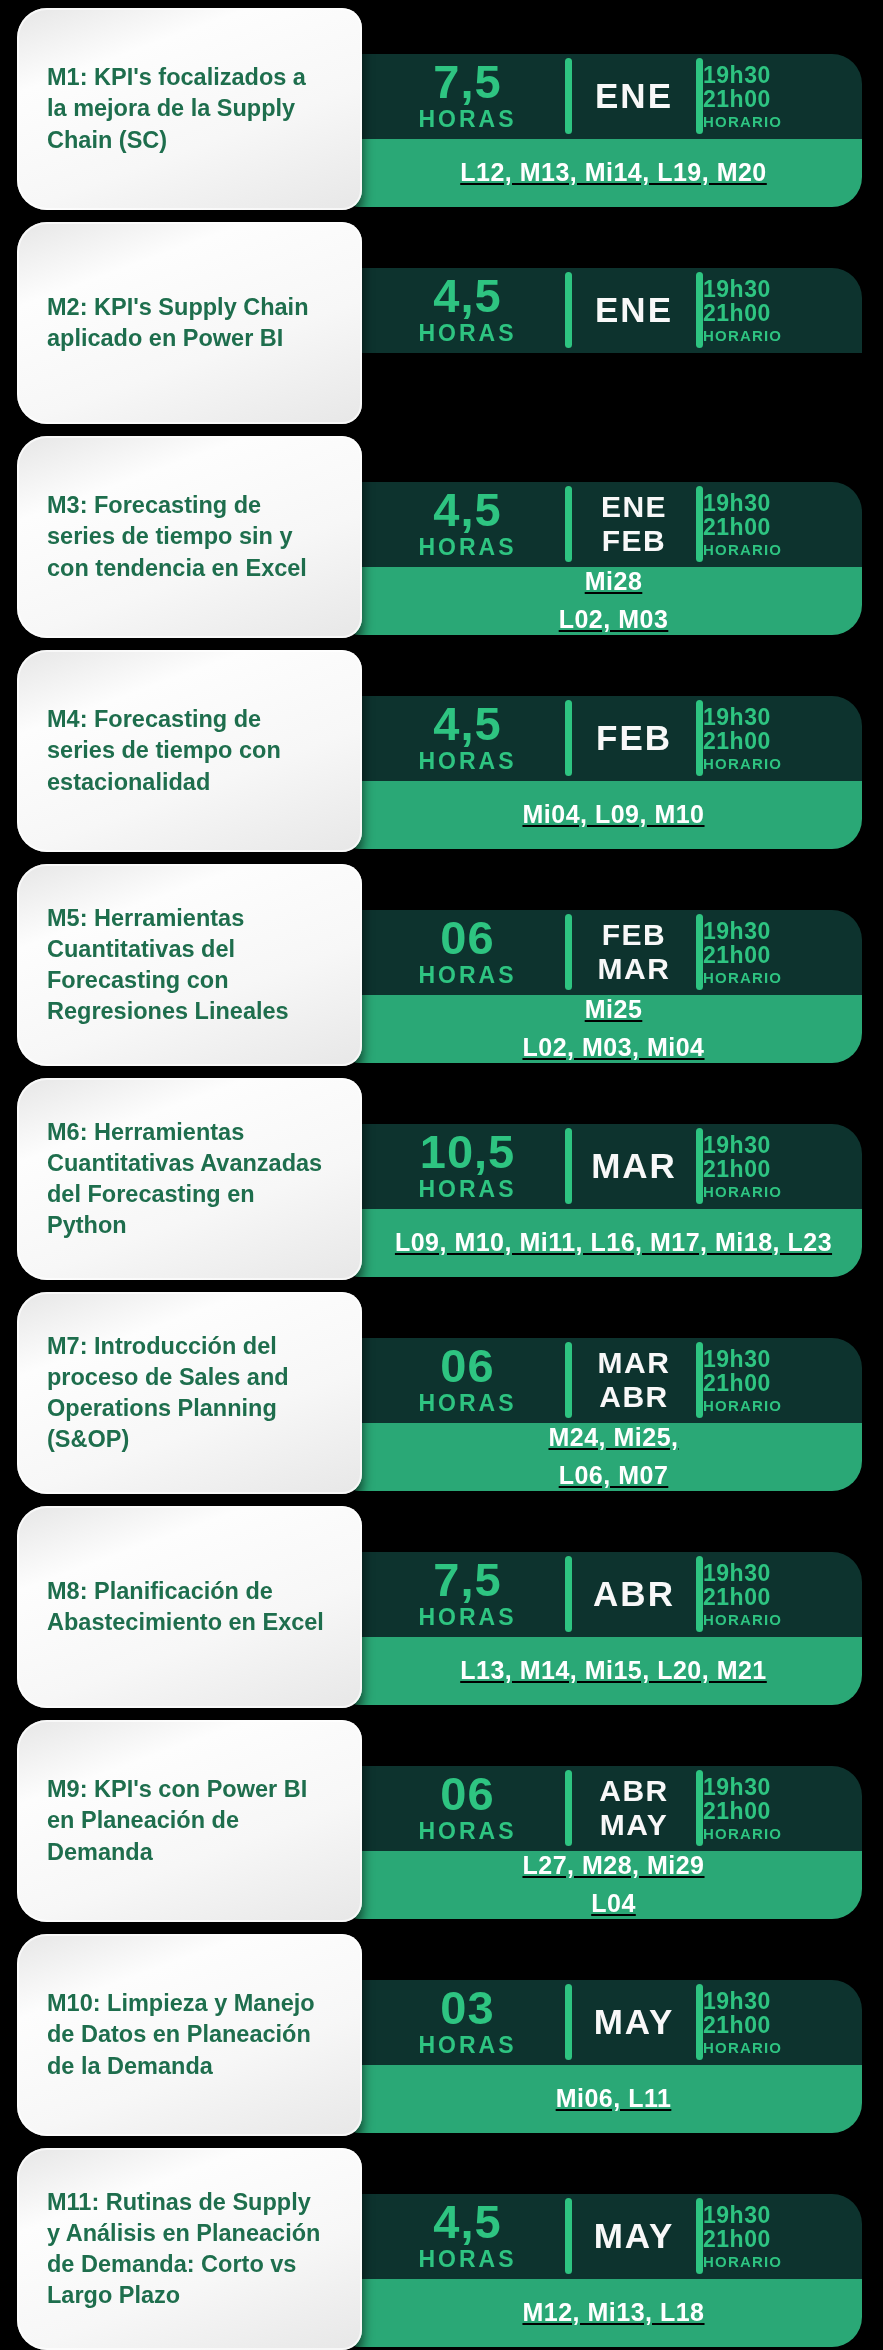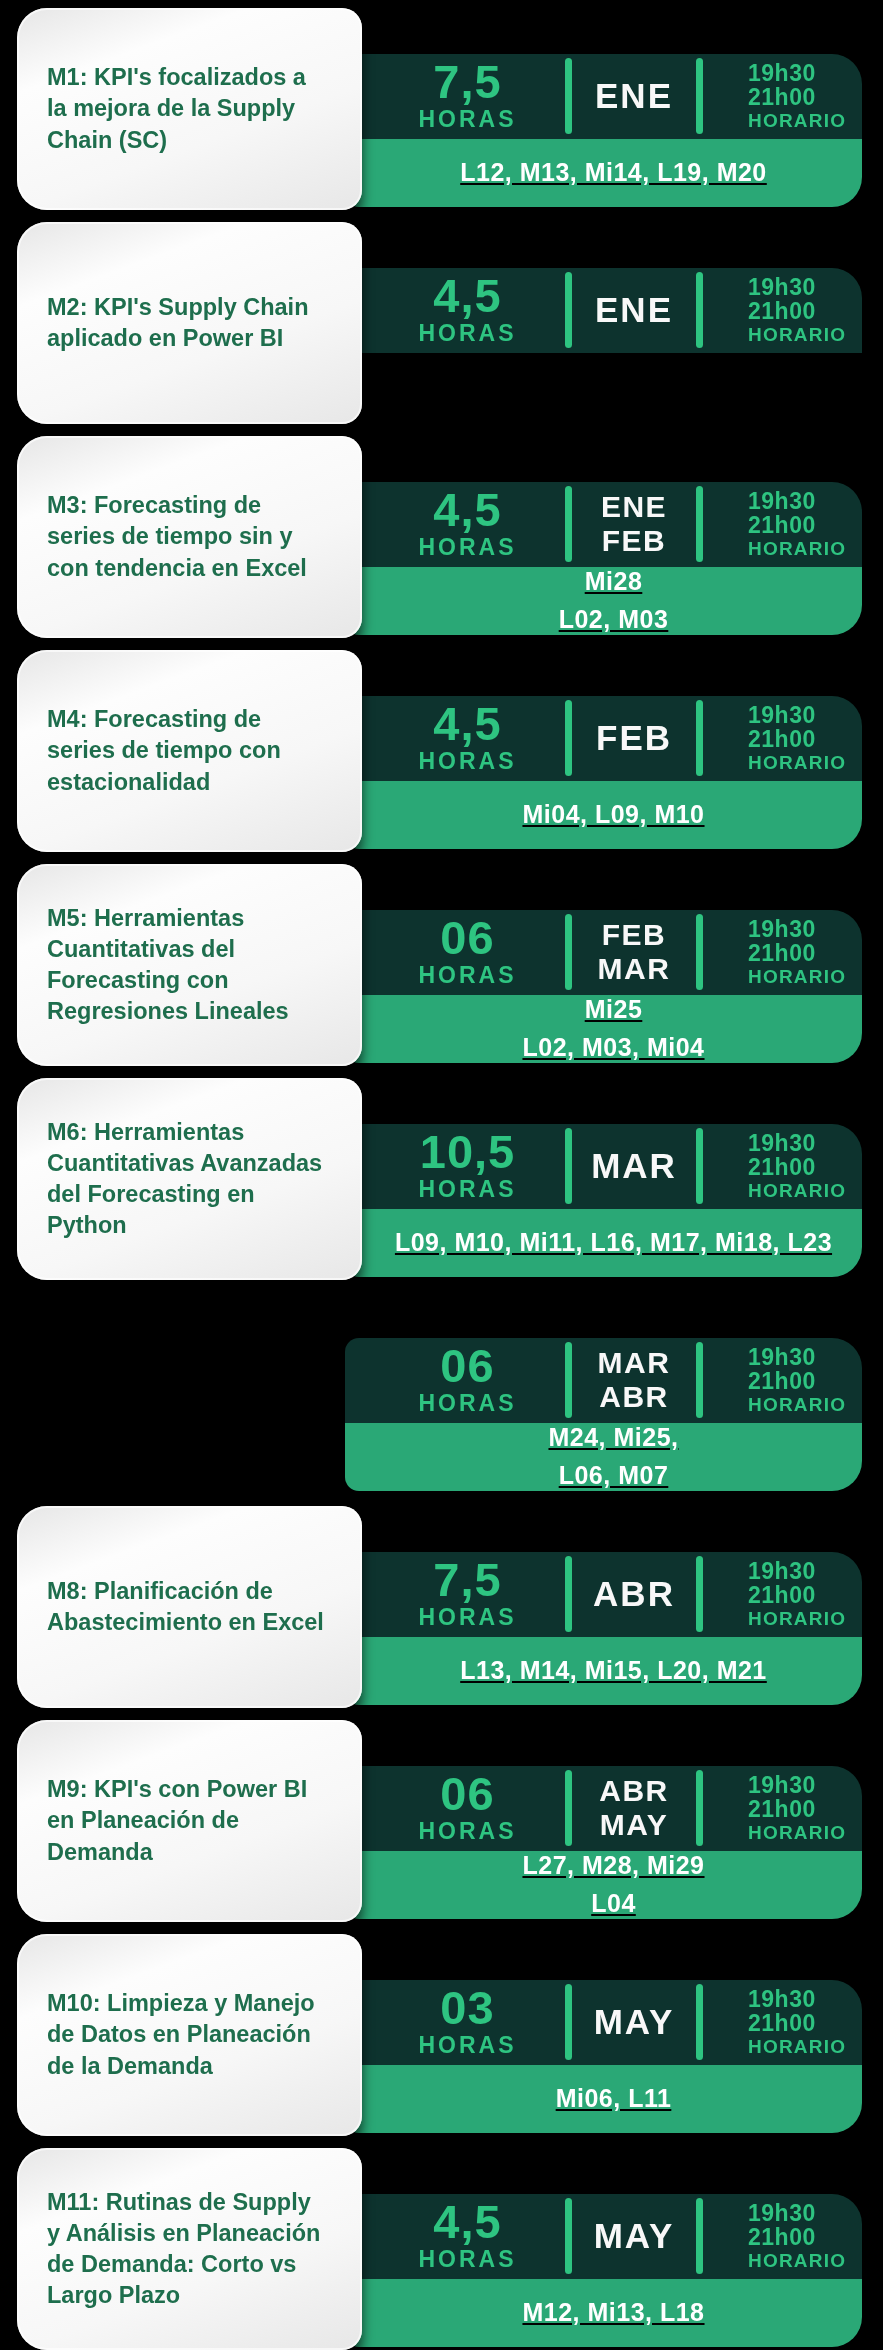--- a/index.html
+++ b/index.html
@@ -33,23 +33,23 @@
     letter-spacing:1px;
   }
   .hours-label{
     color:var(--accent);font-weight:bold;font-size:23px;letter-spacing:3px;
     margin-top:2px;
   }
   .vbar{width:7px;height:76px;border-radius:4px;background:var(--accent);flex:none;}
   .months{width:120px;text-align:center;flex:none;margin:0 2px;color:#f8f8f8;}
   .month-line{font-weight:bold;font-size:35px;line-height:1.05;letter-spacing:2px;}
   .months[data-count="2"] .month-line{font-size:30px;line-height:1.15;letter-spacing:1.5px;}
-  .sched{flex:1;padding-left:45px;box-sizing:border-box;}
+  .sched{flex:1;box-sizing:border-box;}
   .time{color:var(--accent);font-weight:bold;font-size:23px;line-height:1.05;letter-spacing:.5px;}
-  .horario{color:var(--accent);font-weight:bold;font-size:19px;letter-spacing:1.2px;margin-top:1px;}
+  .horario{color:var(--accent);font-weight:bold;font-size:15px;letter-spacing:1.2px;margin-top:1px;}
 
   .green-band{
     flex:1;background:var(--band);
     display:flex;flex-direction:column;align-items:center;justify-content:center;
     gap:9px;padding-left:20px;box-sizing:border-box;text-decoration:underline;
   }
   .day-line{color:#fff;font-weight:bold;font-size:25px;letter-spacing:.5px;}
 
   
   .left-card{
@@ -247,20 +247,23 @@
           <div class="time">19h30</div>
           <div class="time">21h00</div>
           <div class="horario">HORARIO</div>
         </div>
       </div>
       <div class="green-band">
           <div class="day-line">M24, Mi25,</div>
           <div class="day-line">L06, M07</div>
         </div>
     </div>
+    <div class="left-card">
+      <div class="title">M7: Introducción del proceso de Sales and Operations Planning (S&amp;OP)</div>
+    </div>
   </section>
 
   <section class="row">
     <div class="right-panel">
       <div class="dark-bar">
         <div class="hours">
           <div class="hours-value">7,5</div>
           <div class="hours-label">HORAS</div>
         </div>
         <div class="vbar"></div>

